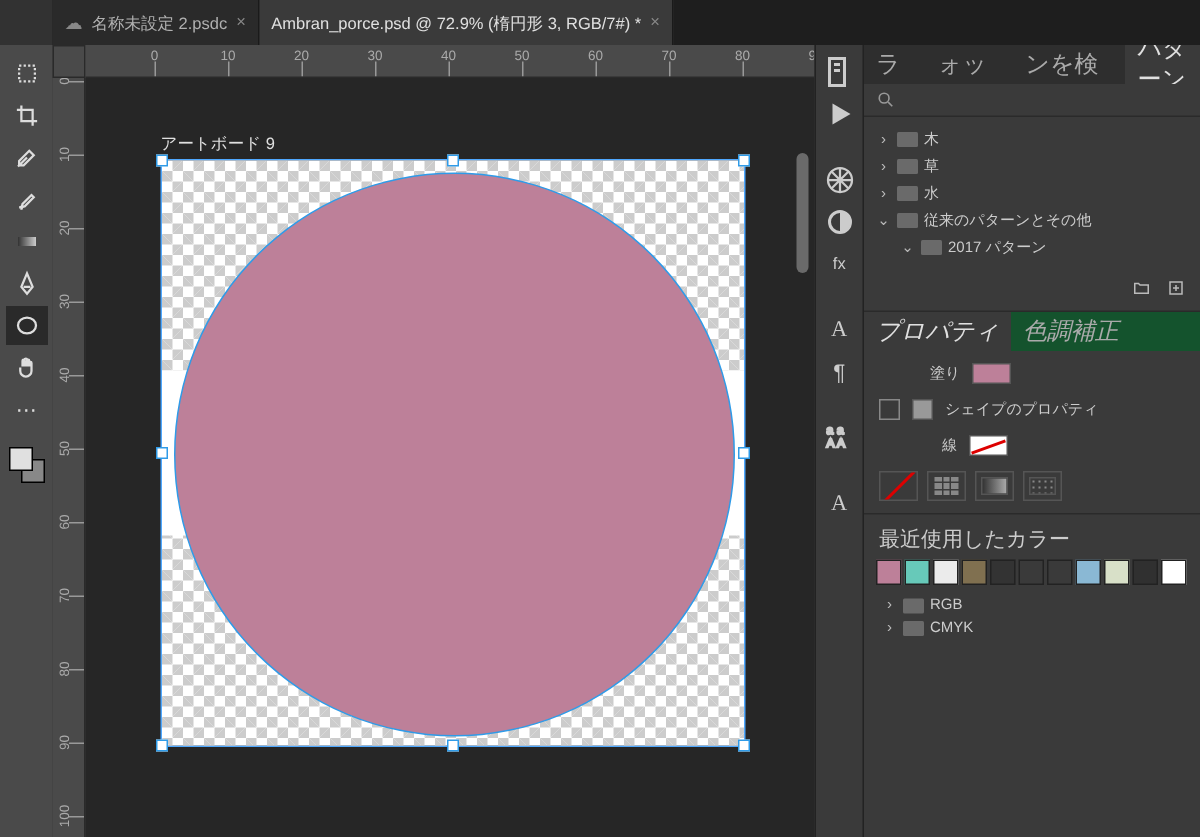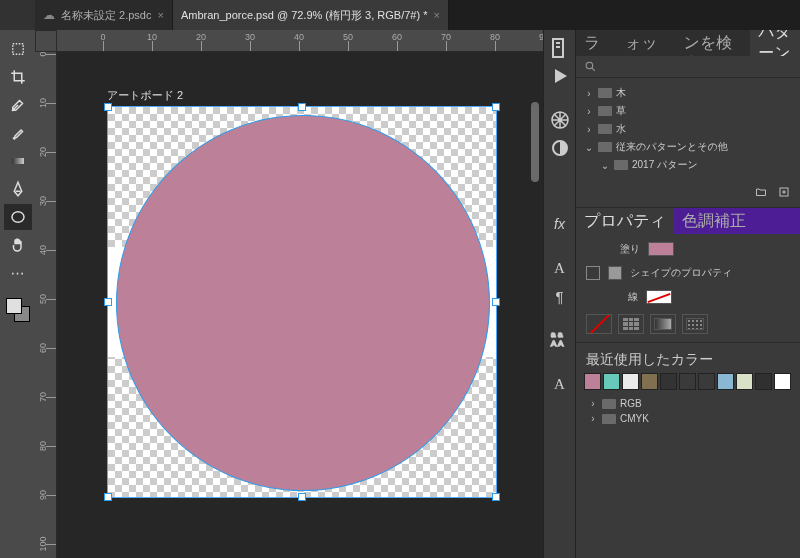--- a/index.html
+++ b/index.html
@@ -55,21 +55,21 @@
   .ptab.active { background: #3a3a3a; color: #e0e0e0; }
   .search { display: flex; align-items: center; gap: 6px; padding: 4px 8px; background: #3a3a3a; border-bottom: 1px solid #2a2a2a; }
   .search svg { width: 13px; height: 13px; color: #999; }
   .search input { flex: 1; background: transparent; border: none; color: #ccc; font-size: 10px; outline: none; }
   .tree { padding: 6px 4px; }
   .trow { display: flex; align-items: center; gap: 4px; padding: 2px 0 2px 4px; color: #ccc; font-size: 10px; }
   .trow .arr { display:inline-block; width:10px; text-align:center; color:#bbb; }
   .trow .fld { width:14px; height:10px; background:#6a6a6a; border-radius:1px; display:inline-block; }
   .trow.ind1 { padding-left: 20px; }
   .trowbtns { display:flex; justify-content:flex-end; gap:10px; padding:6px 10px; color:#999; font-size:12px; border-bottom:1px solid #2a2a2a;}
-  .ptabs2 { display:flex; background:#4c1d95; height:26px;}
+  .ptabs2 { display:flex; background:#14532d; height:26px;font-style:italic;}
   .prop { padding: 8px 10px; }
   .proprow { display:flex; align-items:center; gap:8px; margin-bottom:10px; font-size:10px; }
   .proprow .sq { width:14px; height:14px; border:1px solid #888; }
   .proprow .sqf { width:14px; height:14px; background:#999; border:1px solid #555; }
   .proprow .lab { color:#ccc; }
   .swatch2 { width:26px; height:14px; background:#BD8099; border:1px solid #555; }
   .nostroke { width:26px; height:14px; background:#fff; border:1px solid #555; position:relative; }
   .nostroke::after { content:""; position:absolute; left:0; right:0; top:50%; border-top:2px solid #d00; transform: rotate(-20deg); }
   .smallbtns { display:flex; gap:6px; margin-top:8px; }
   .sbtn { width:26px; height:20px; border:1px solid #555; background:#3a3a3a; display:flex; align-items:center; justify-content:center; position:relative; overflow:hidden; }
@@ -195,21 +195,21 @@
     <div class="lab" style="top: 345px;">70</div>
     <div class="tk maj" style="top: 394px;"></div>
     <div class="lab" style="top: 394px;">80</div>
     <div class="tk maj" style="top: 443px;"></div>
     <div class="lab" style="top: 443px;">90</div>
     <div class="tk maj" style="top: 492px;"></div>
     <div class="lab" style="top: 492px;">100</div>
   </div>
 
 <div class="canvas">
-  <div class="artlabel">アートボード 2</div>
+  <div class="artlabel">アートボード 9</div>
   <div class="artboard">
     <div class="chk whband"></div>
     <div class="ellipse"></div>
 
     <div class="handle" style="left:0;top:0"></div>
     <div class="handle" style="left:50%;top:0"></div>
     <div class="handle" style="left:100%;top:0"></div>
     <div class="handle" style="left:0;top:50%"></div>
     <div class="handle" style="left:100%;top:50%"></div>
     <div class="handle" style="left:0;top:100%"></div>
@@ -237,21 +237,21 @@
         <circle cx="12" cy="12" r="8"></circle>
         <path d="M12 4v16M4 12h16M6 6l12 12M18 6L6 18"></path>
       </svg>
     </div>
   <div class="dbtn">
       <svg viewBox="0 0 24 24" fill="none" stroke="currentColor" stroke-width="2">
         <circle cx="12" cy="12" r="7"></circle>
         <path d="M12 5a7 7 0 010 14" fill="#ccc" stroke="none"></path>
       </svg>
     </div>
-  <div class="dbtn" style="font-size:14px;font-style:italic;margin-top:48px;">fx</div>
+  <div class="dbtn" style="font-size:11px;">fx</div>
   <div class="gap"></div>
   <div class="dbtn" style="font-size:15px;font-family:serif;">A</div>
   <div class="dbtn" style="font-size:15px;">¶</div>
   <div class="gap"></div>
   <div class="dbtn">
       <svg viewBox="0 0 24 24" fill="none" stroke="currentColor" stroke-width="1.5">
         <text x="3" y="9" font-size="8" fill="currentColor">a</text>
         <text x="10" y="9" font-size="8" fill="currentColor">a</text>
         <text x="3" y="18" font-size="8" fill="currentColor">A</text>
         <text x="10" y="18" font-size="8" fill="currentColor">A</text>

